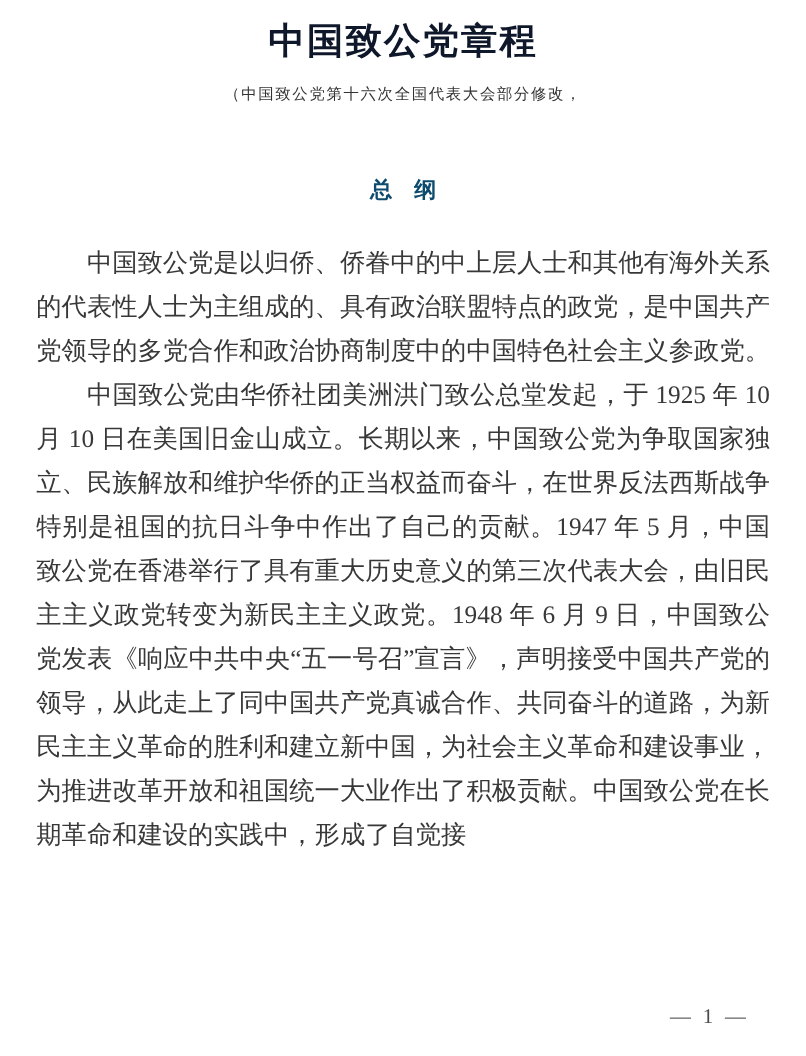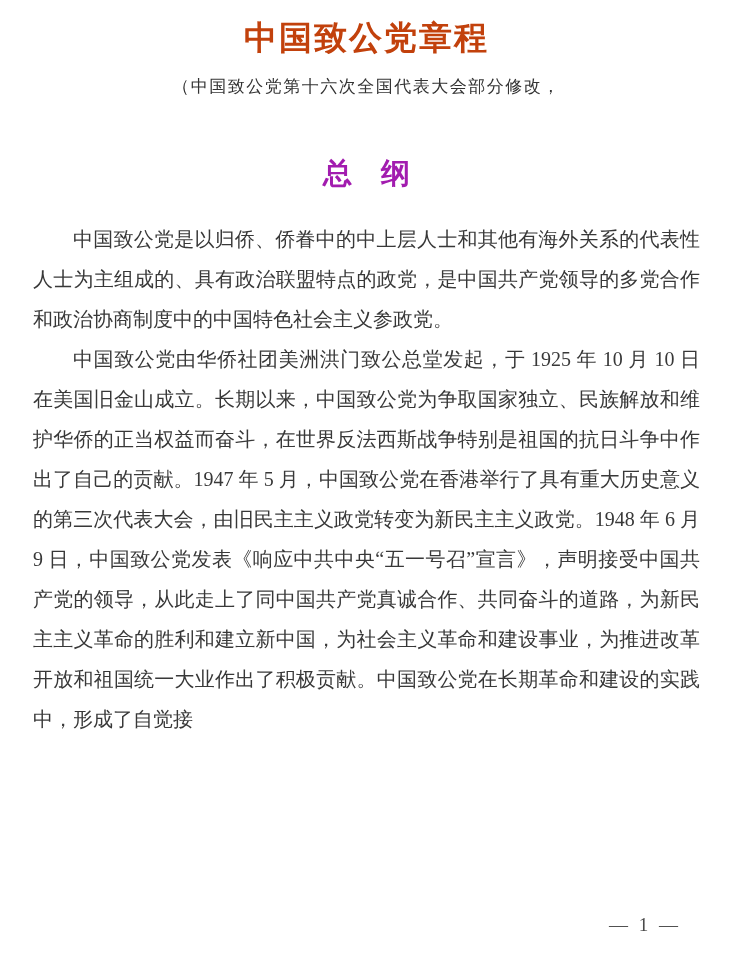--- a/index.html
+++ b/index.html
@@ -16,43 +16,43 @@
     font-family: "Liberation Serif", "DejaVu Serif", serif;
     color: #3a3a3a;
   }
   .doc-title {
     margin: 0;
     padding-top: 17px;
     text-align: center;
     font-size: 33px;
     line-height: 42px;
     font-weight: bold;
-    color: #c2410c;
+    color: #0f172a;
     letter-spacing: 2px;
   }
   .doc-subtitle {
     margin-top: 8px;
     text-align: center;
-    font-size: 17px;
+    font-size: 14px;
     line-height: 40px;
     letter-spacing: 1.5px;
     color: #333333;
   }
   .section-heading {
     margin: 4px;
     margin-top: 51px;
     text-align: center;
-    font-size: 29px;
+    font-size: 20px;
     line-height: 30px;
     font-weight: bold;
-    color: #a21caf;
+    color: #0c4a6e;
   }
   .doc-body {
     margin: 31px 33px 0 33px;
-    font-size: 20px;
+    font-size: 23px;
     line-height: 40px;
     text-align: justify;
     color: #383838;
   }
   .doc-body p {
     margin: 0;
     text-indent: 2em;
     word-break: break-all;
     line-break: anywhere;
   }

